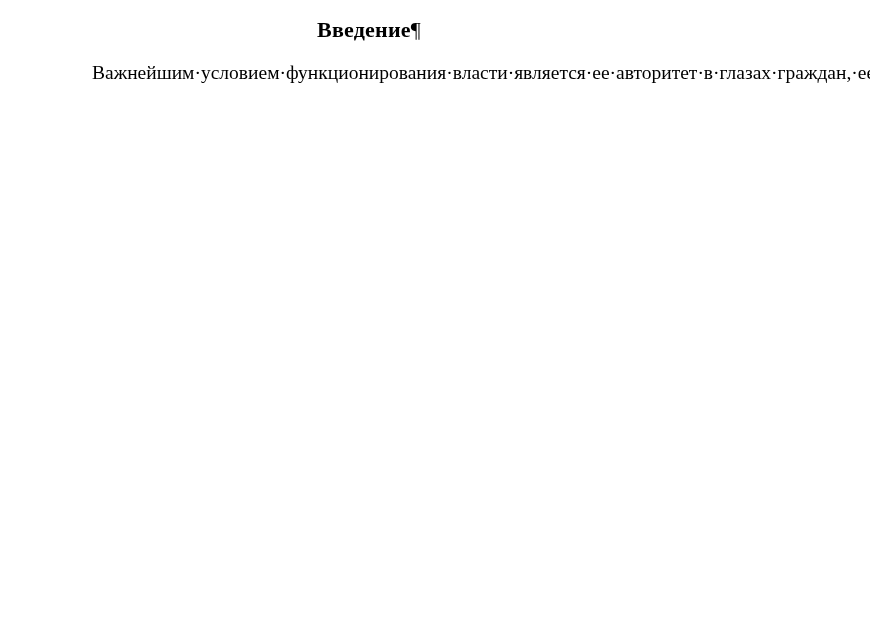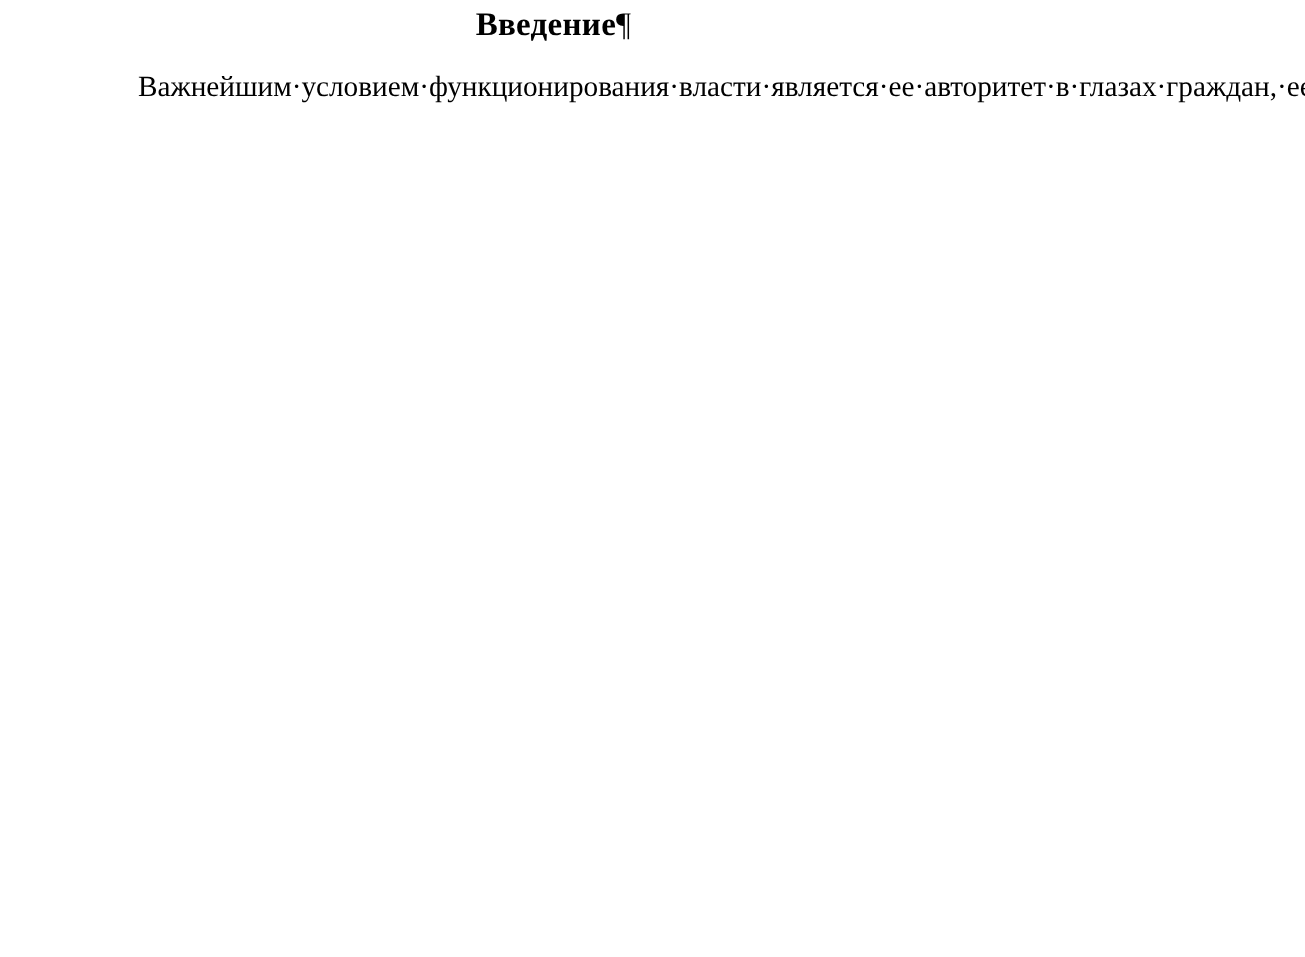--- a/index.html
+++ b/index.html
@@ -12,21 +12,21 @@
     background: #ffffff;
     font-family: "Liberation Serif", "DejaVu Serif", serif;
     color: #000000;
     overflow: hidden;
   }
   .page {
     width: 738px;
     height: 638px;
     position: relative;
     box-sizing: border-box;
-    padding: 2px 38px 0 38px;
+    padding: 16px 38px 0 38px;
   }
   .doc-title {
     text-align: center;
     font-size: 22px;
     font-weight: bold;
     margin: 0 0 14px 0;
     line-height: 1.25;
     letter-spacing: 0.2px;
   }
   .pilcrow {

